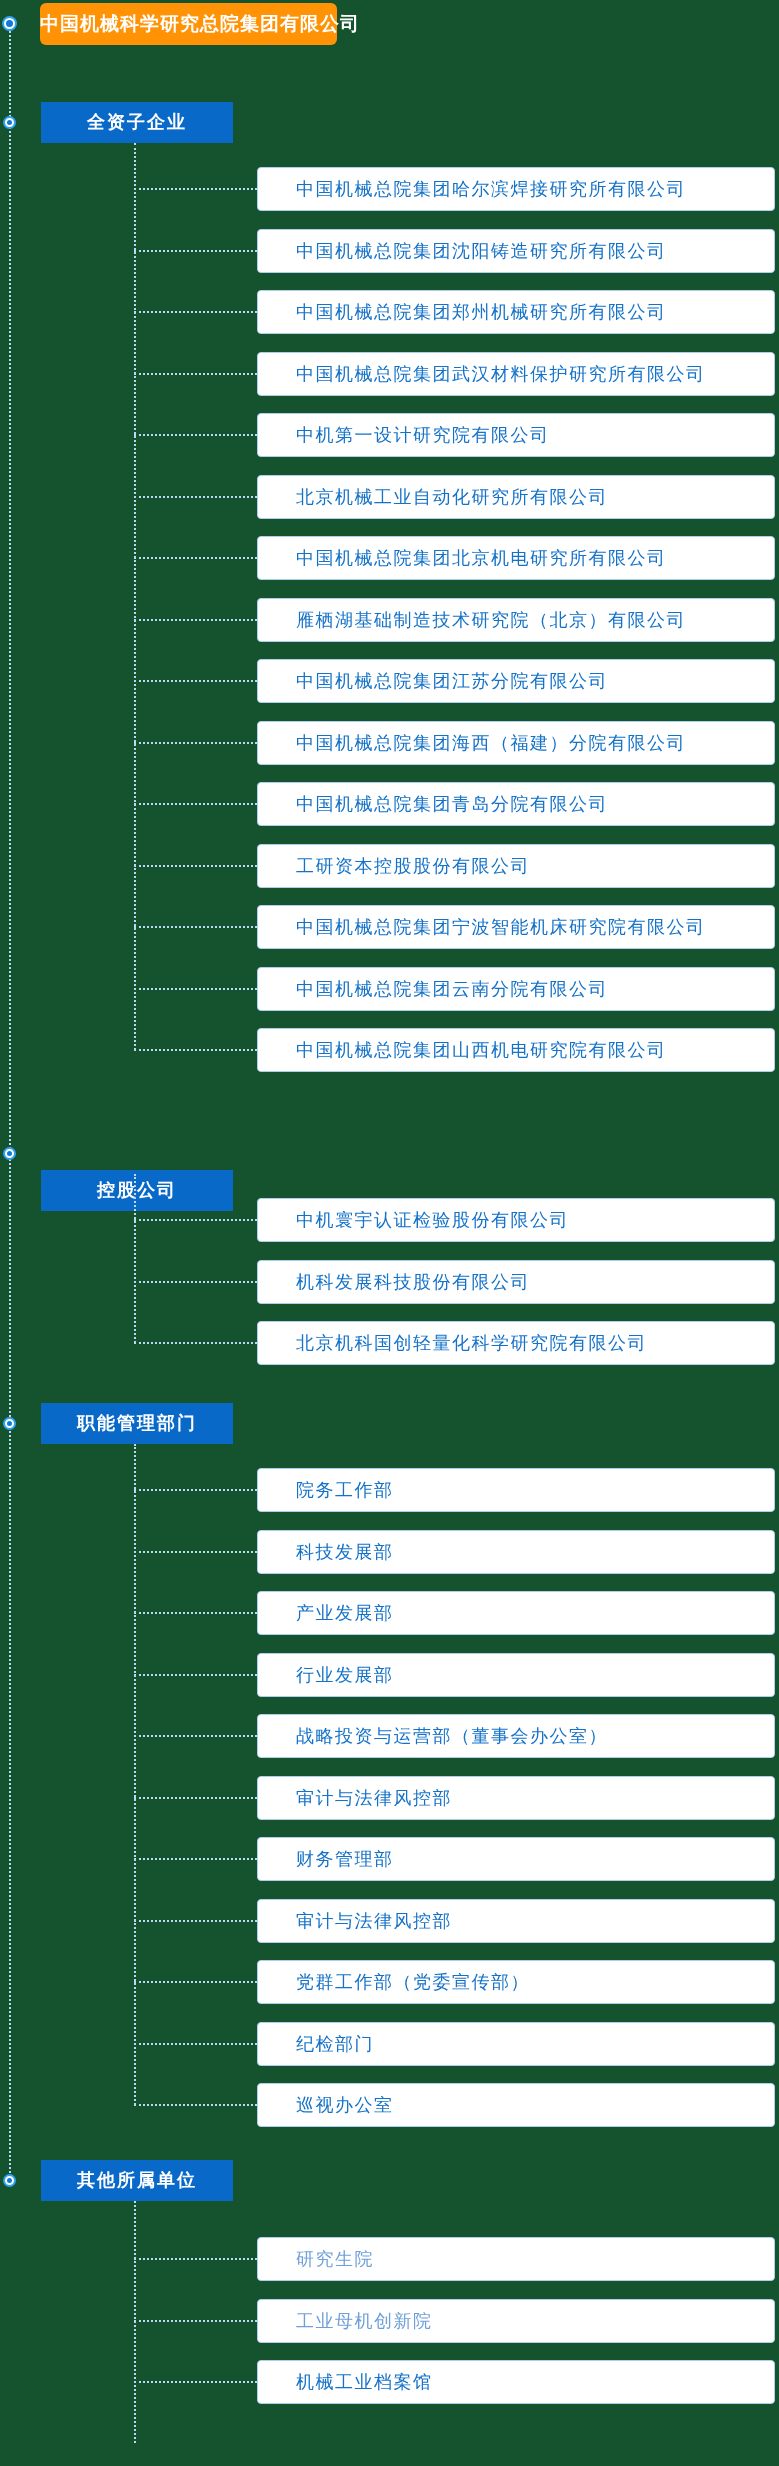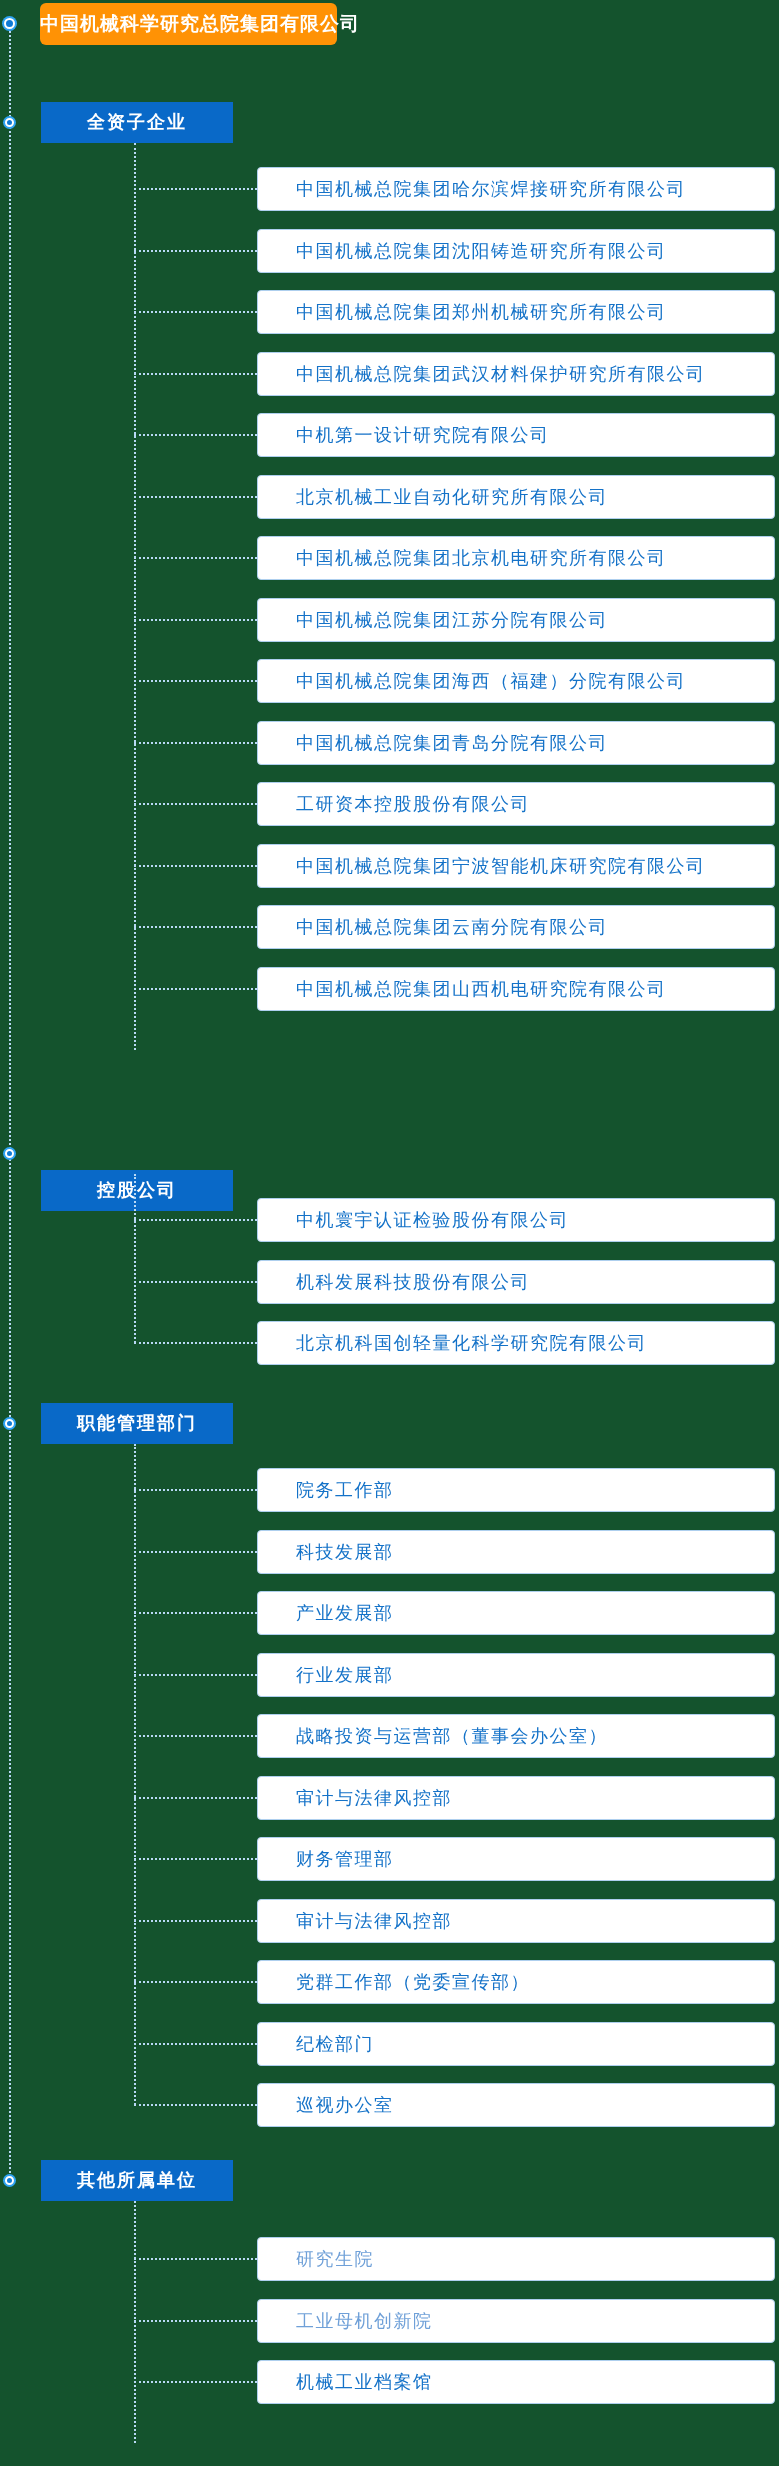--- a/index.html
+++ b/index.html
@@ -64,20 +64,24 @@
         <div class="conn"></div>
         <div class="box">中机第一设计研究院有限公司</div>
       </div>
     <div class="row">
         <div class="conn"></div>
         <div class="box">北京机械工业自动化研究所有限公司</div>
       </div>
     <div class="row">
         <div class="conn"></div>
         <div class="box">中国机械总院集团北京机电研究所有限公司</div>
+      </div>
+    <div class="row">
+        <div class="conn"></div>
+        <div class="box">雁栖湖基础制造技术研究院（北京）有限公司</div>
       </div>
     <div class="row">
         <div class="conn"></div>
         <div class="box">中国机械总院集团江苏分院有限公司</div>
       </div>
     <div class="row">
         <div class="conn"></div>
         <div class="box">中国机械总院集团海西（福建）分院有限公司</div>
       </div>
     <div class="row">

